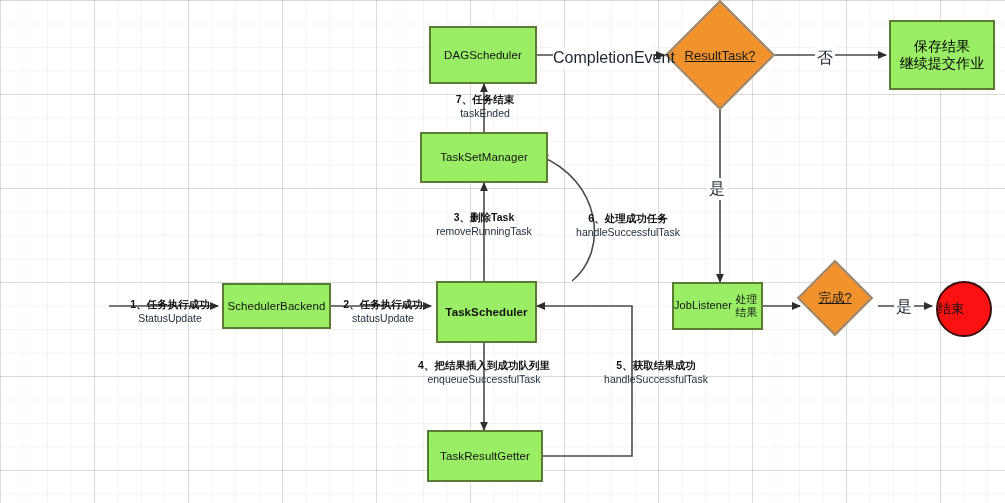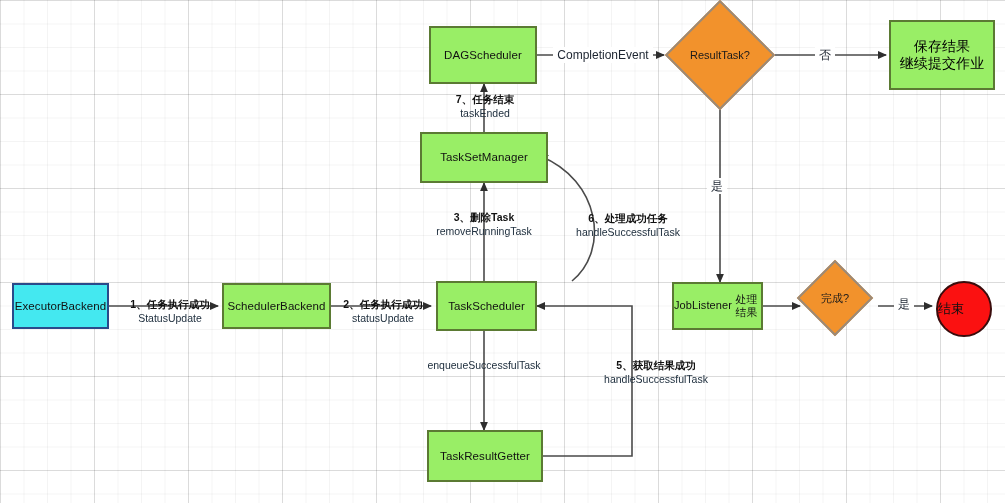--- a/index.html
+++ b/index.html
@@ -23,29 +23,29 @@
   .rect{border:2px solid #5b7a33;background:#99ee66;color:#111;
         font-size:11.5px;letter-spacing:0.1px;}
   .rect.cyan{background:#44e8f0;border-color:#2a4a8a;}
   .rect.cn{font-size:14px;color:#000;}
   .diamond-wrap{position:absolute;}
   .diamond{position:absolute;left:0;top:0;width:100%;height:100%;
            background:#f2922c;border:2px solid #9b8a78;
            transform:rotate(45deg);box-sizing:border-box;}
   .diamond-label{position:absolute;left:0;top:0;width:100%;height:100%;
            display:flex;align-items:center;justify-content:center;
-           font-size:11px;color:#1a1a1a;white-space:nowrap;}
+           font-size:13px;color:#1a1a1a;white-space:nowrap;text-decoration:underline;}
   .circle{position:absolute;border-radius:50%;background:#fb1111;
           border:2px solid #3a0c0c;display:flex;align-items:center;
           justify-content:flex-start;font-size:13px;color:#111;}
   .elabel{position:absolute;text-align:center;font-size:10.5px;color:#1c2430;
           line-height:1.35;white-space:nowrap;}
   .elabel .cn{font-weight:bold;display:block;font-size:10.5px;color:#111;}
   .elabel .en{display:block;font-size:10.5px;color:#20303f;}
-  .elabel.single{font-size:12px;}
+  .elabel.single{font-size:16px;}
 </style>
 </head>
 <body>
 
 <div id="canvas">
 
   <svg id="edges" viewBox="0 0 1005 503" xmlns="http://www.w3.org/2000/svg">
     <defs>
       <marker id="ah" markerWidth="9" markerHeight="9" refX="8" refY="4.5" orient="auto" markerUnits="userSpaceOnUse">
         <path d="M0,0.6 L9,4.5 L0,8.4 z" fill="#2e2e2e"></path>
@@ -72,29 +72,26 @@
       <path d="M775,55 L886,55" marker-end="url(#ah)"></path>
 
       <path d="M720,96 L720,282" marker-end="url(#ah)"></path>
 
       <path d="M762,306 L800,306" marker-end="url(#ah)"></path>
 
       <path d="M878,306 L932,306" marker-end="url(#ah)"></path>
     </g>
   </svg>
 
-  <div class="node rect cyan" style="left:12px;top:283px;width:97px;height:46px;">
-    <span>ExecutorBackend</span>
-  </div>
 
   <div class="node rect" style="left:222px;top:283px;width:109px;height:46px;">
     <span>SchedulerBackend</span>
   </div>
 
-  <div class="node rect" style="left:436px;top:281px;width:101px;height:50px;">
+  <div class="node rect" style="left:436px;top:281px;width:101px;height:62px;font-weight:bold;">
     <span>TaskScheduler</span>
   </div>
 
   <div class="node rect" style="left:420px;top:132px;width:128px;height:51px;">
     <span>TaskSetManager</span>
   </div>
 
   <div class="node rect" style="left:427px;top:430px;width:116px;height:52px;">
     <span>TaskResultGetter</span>
   </div>
@@ -136,20 +133,21 @@
     <span class="cn">2、任务执行成功</span>
     <span class="en">statusUpdate</span>
   </div>
 
   <div class="elabel" style="left:400px;top:210px;width:168px;">
     <span class="cn">3、删除Task</span>
     <span class="en">removeRunningTask</span>
   </div>
 
   <div class="elabel" style="left:386px;top:358px;width:196px;">
+    <span class="cn">4、把结果插入到成功队列里</span>
     <span class="en">enqueueSuccessfulTask</span>
   </div>
 
   <div class="elabel" style="left:572px;top:358px;width:168px;">
     <span class="cn">5、获取结果成功</span>
     <span class="en">handleSuccessfulTask</span>
   </div>
 
   <div class="elabel" style="left:552px;top:211px;width:152px;">
     <span class="cn">6、处理成功任务</span>

